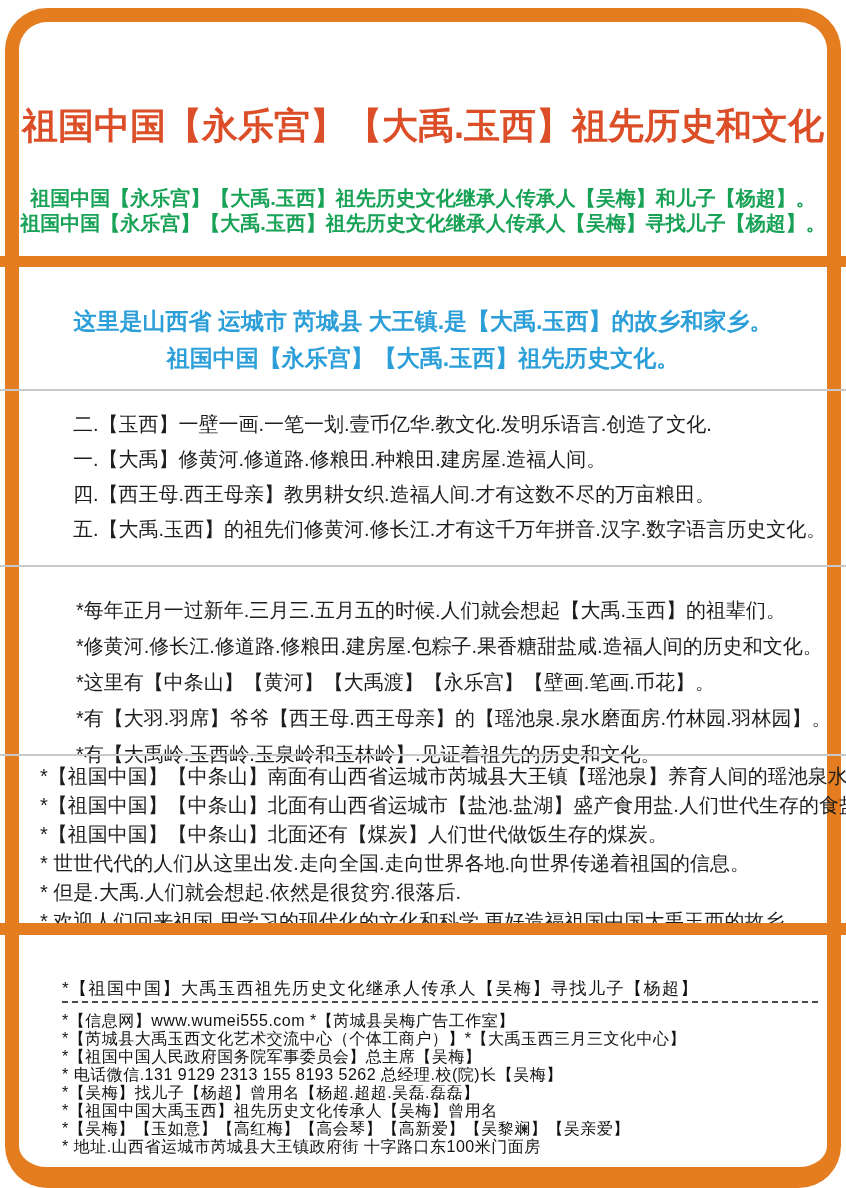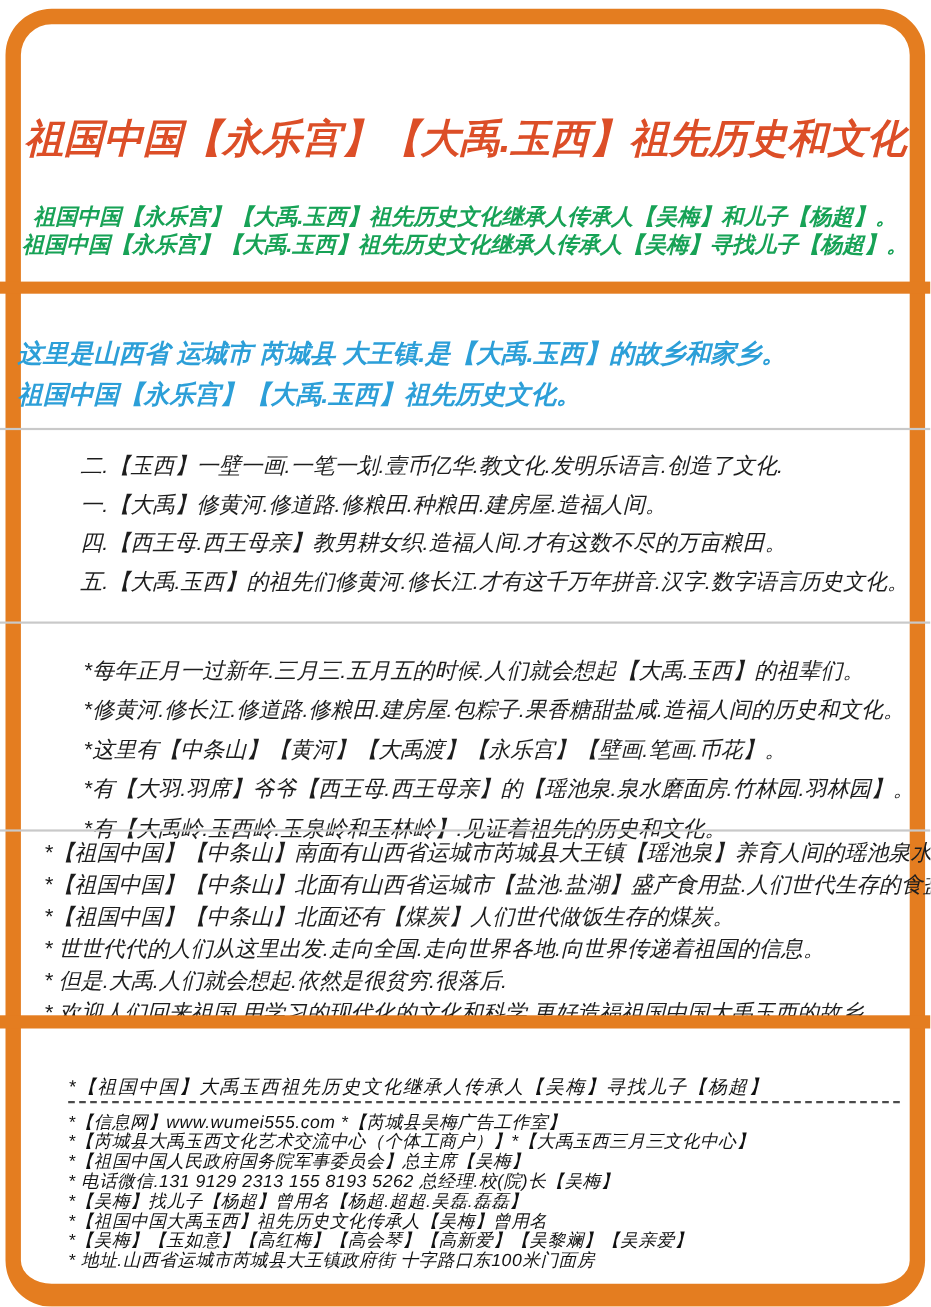--- a/index.html
+++ b/index.html
@@ -11,21 +11,20 @@
     --rule:#c9c9c9;
   }
   html,body{margin:0;padding:0;background:#fff;}
   .page{
     position:relative;
     width:846px;height:1188px;
     background:#ffffff;
     overflow:hidden;
     font-family:"Liberation Sans", sans-serif;
     color:var(--ink);
-    font-style:italic;
   }
   .frame{
     position:absolute;
     left:5px;right:5px;top:8px;bottom:0;
     border:14px solid var(--orange);
     border-bottom-width:21px;
     border-radius:42px;
     box-sizing:border-box;
     pointer-events:none;
   }
@@ -51,21 +50,22 @@
     white-space:nowrap;
   }
   .subtitle{
     position:absolute;left:0;right:0;top:186px;
     text-align:center;
     font-size:20px;font-weight:bold;
     color:var(--green);
     line-height:25px;
   }
   .intro{
-    position:absolute;left:16px;right:0;top:303px;
+    position:absolute;left:0;right:0;top:303px;
+    text-align:center;
     font-size:23px;font-weight:bold;
     color:var(--blue);
     line-height:37px;
   }
   .deeds{
     position:absolute;left:73px;top:407px;right:20px;
     font-size:20px;line-height:35px;
     white-space:nowrap;
   }
   .heritage{

